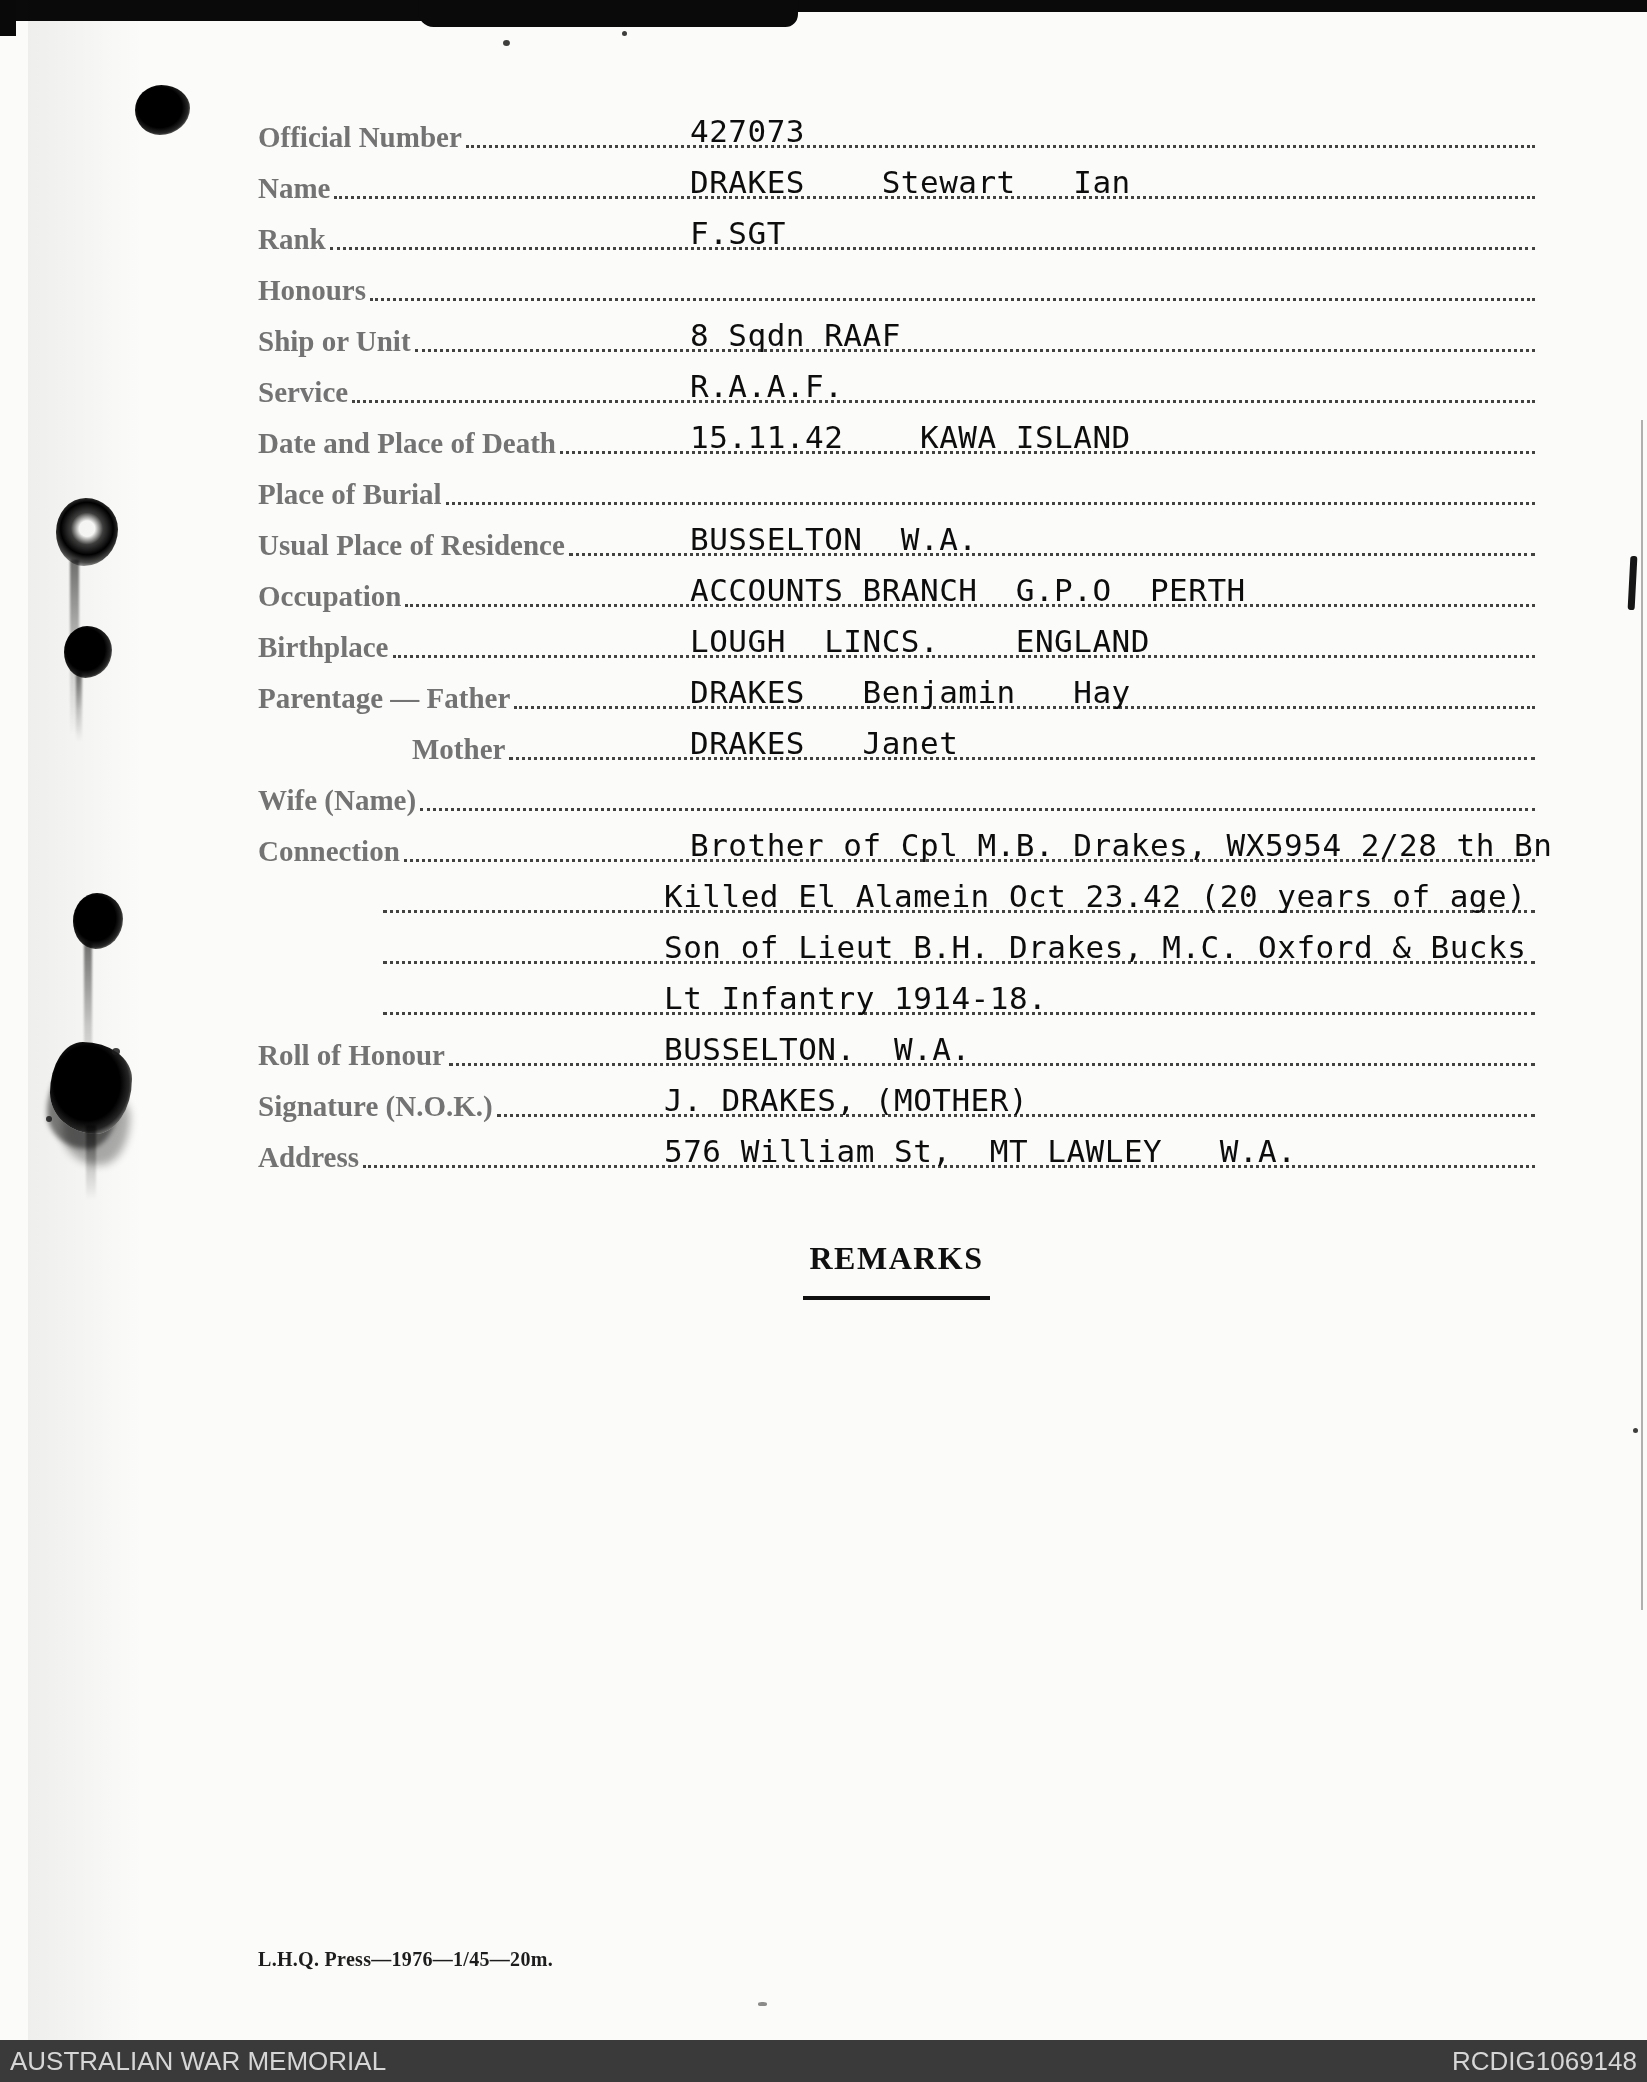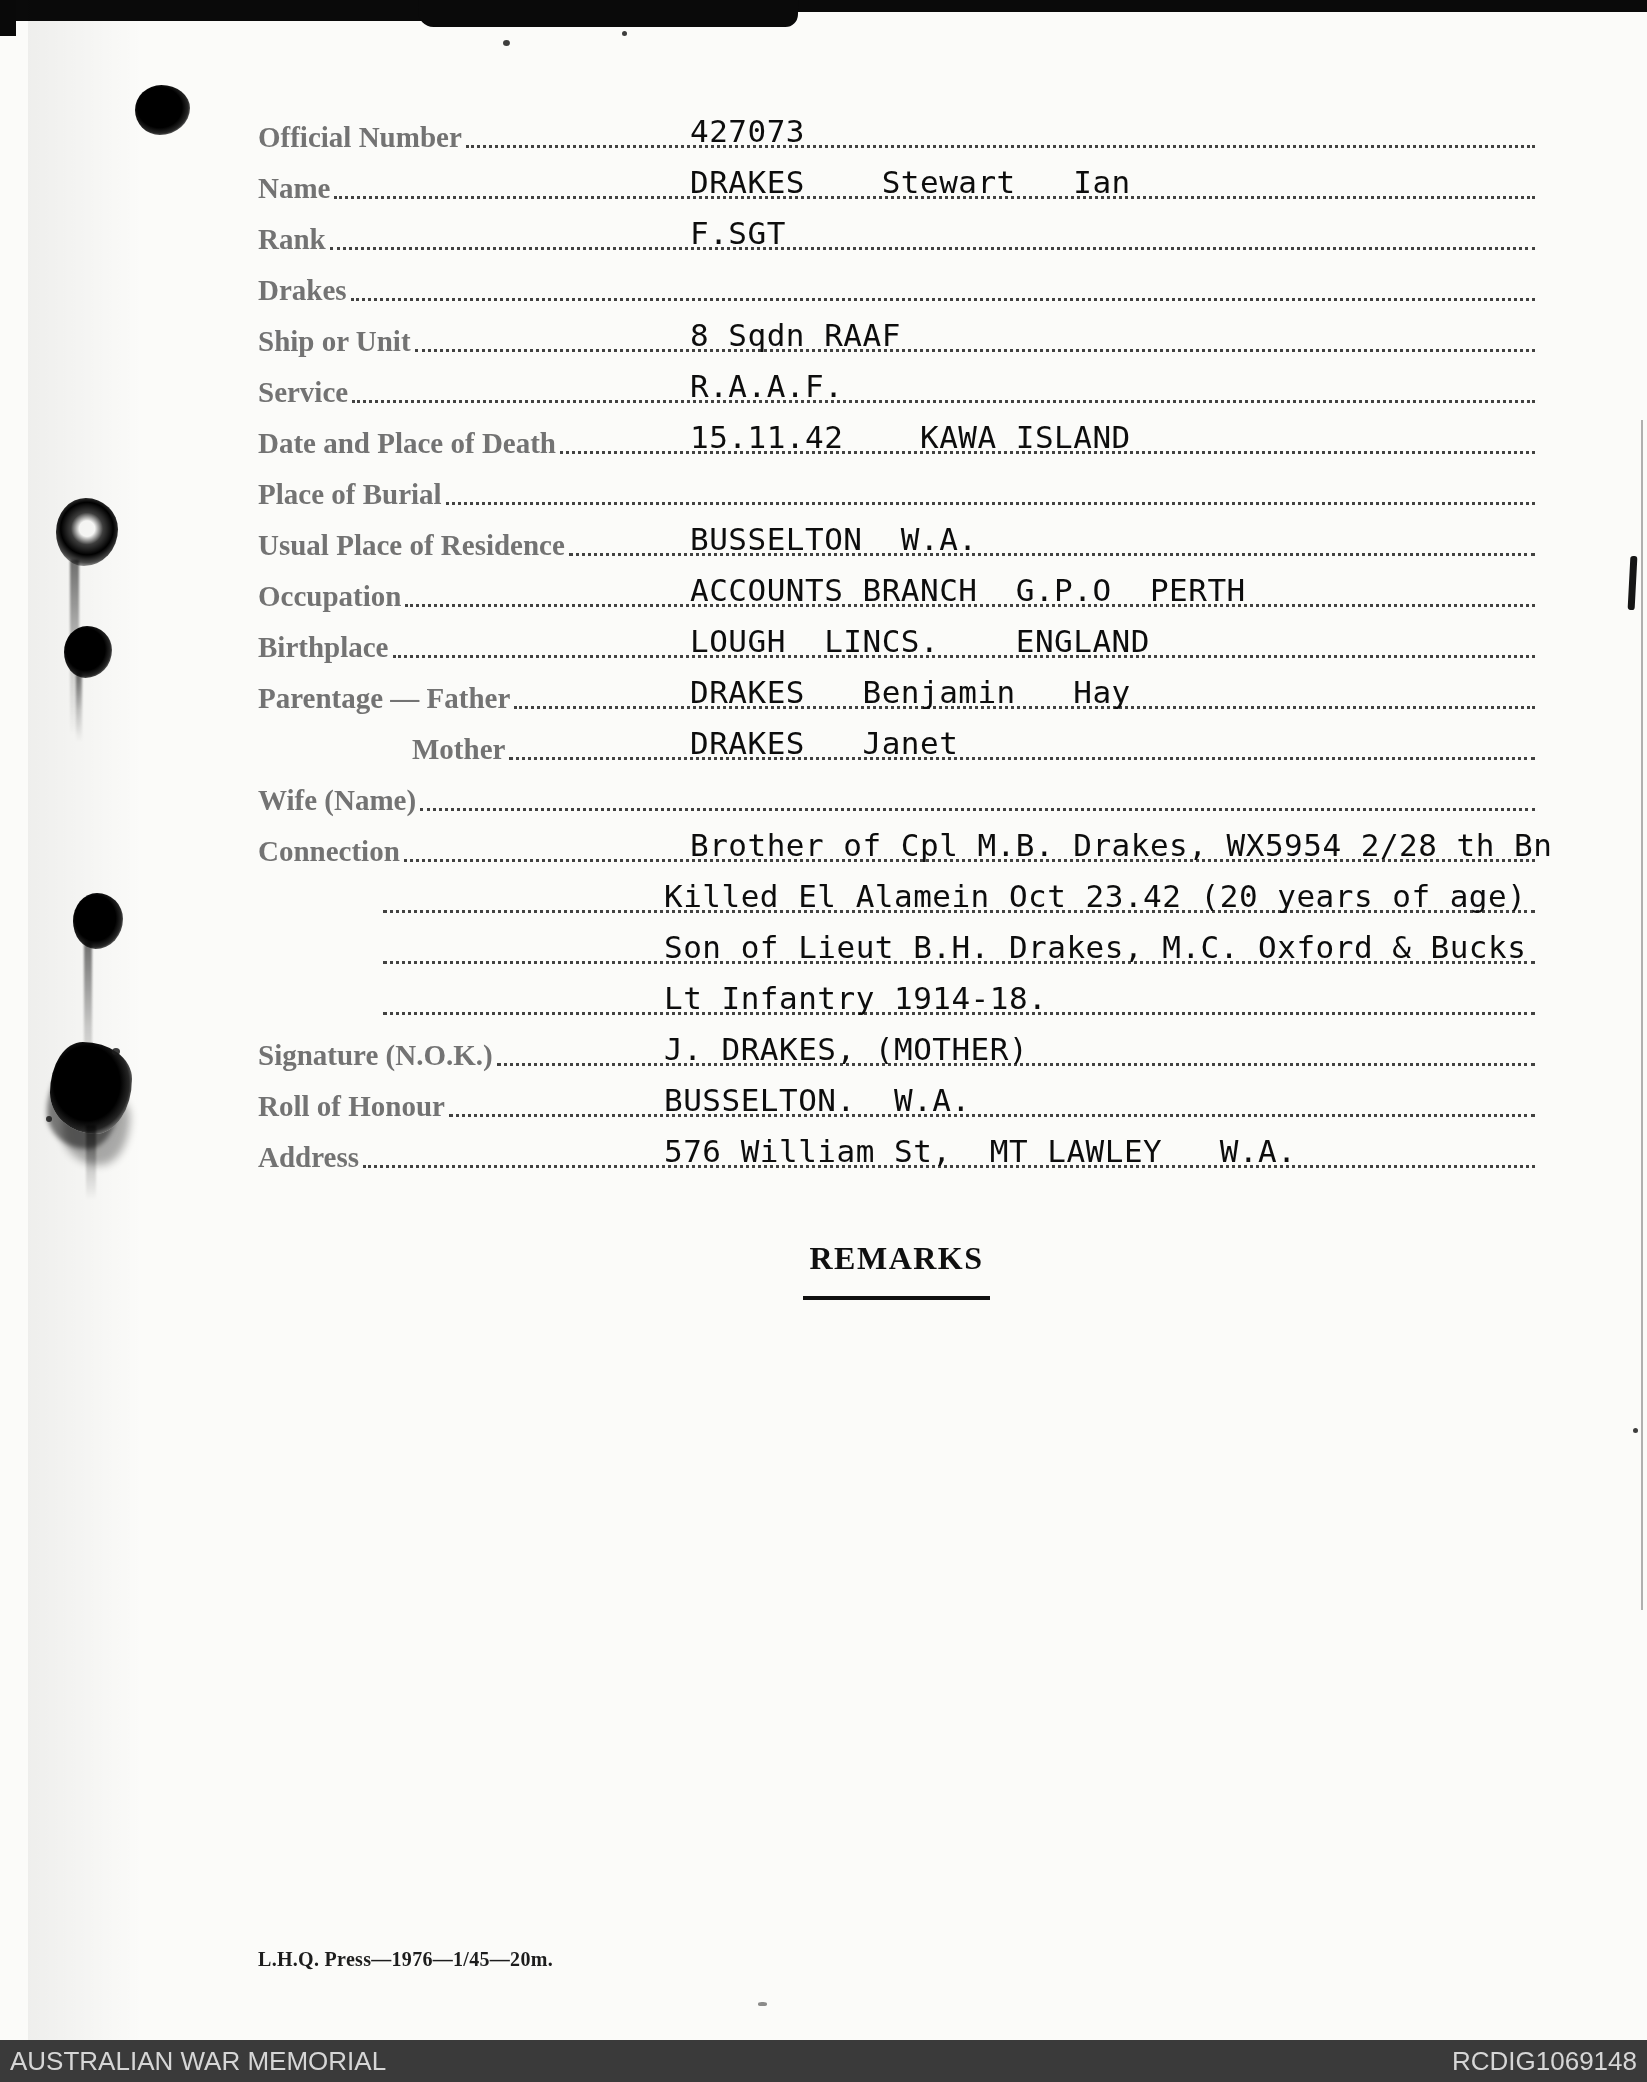--- a/index.html
+++ b/index.html
@@ -113,21 +113,21 @@
       <span class="value">DRAKES    Stewart   Ian</span>
     </div>
 
     <div class="row">
       <span class="label">Rank</span>
       <span class="fill"></span>
       <span class="value">F.SGT</span>
     </div>
 
     <div class="row">
-      <span class="label">Drakes</span>
+      <span class="label">Honours</span>
       <span class="fill"></span>
       <span class="value"></span>
     </div>
 
 
     <div class="row">
       <span class="label">Ship or Unit</span>
       <span class="fill"></span>
       <span class="value">8 Sqdn RAAF</span>
     </div>
@@ -204,29 +204,29 @@
       <span class="value">Son of Lieut B.H. Drakes, M.C. Oxford &amp; Bucks</span>
     </div>
 
     <div class="row cont">
       <span class="label"></span>
       <span class="fill"></span>
       <span class="value">Lt Infantry 1914-18.</span>
     </div>
 
     <div class="row late">
+      <span class="label">Roll of Honour</span>
+      <span class="fill"></span>
+      <span class="value">BUSSELTON.  W.A.</span>
+    </div>
+
+    <div class="row late">
       <span class="label">Signature (N.O.K.)</span>
       <span class="fill"></span>
       <span class="value">J. DRAKES, (MOTHER)</span>
-    </div>
-
-    <div class="row late">
-      <span class="label">Roll of Honour</span>
-      <span class="fill"></span>
-      <span class="value">BUSSELTON.  W.A.</span>
     </div>
 
     <div class="row late">
       <span class="label">Address</span>
       <span class="fill"></span>
       <span class="value">576 William St,  MT LAWLEY   W.A.</span>
     </div>
 
   </div>
 

